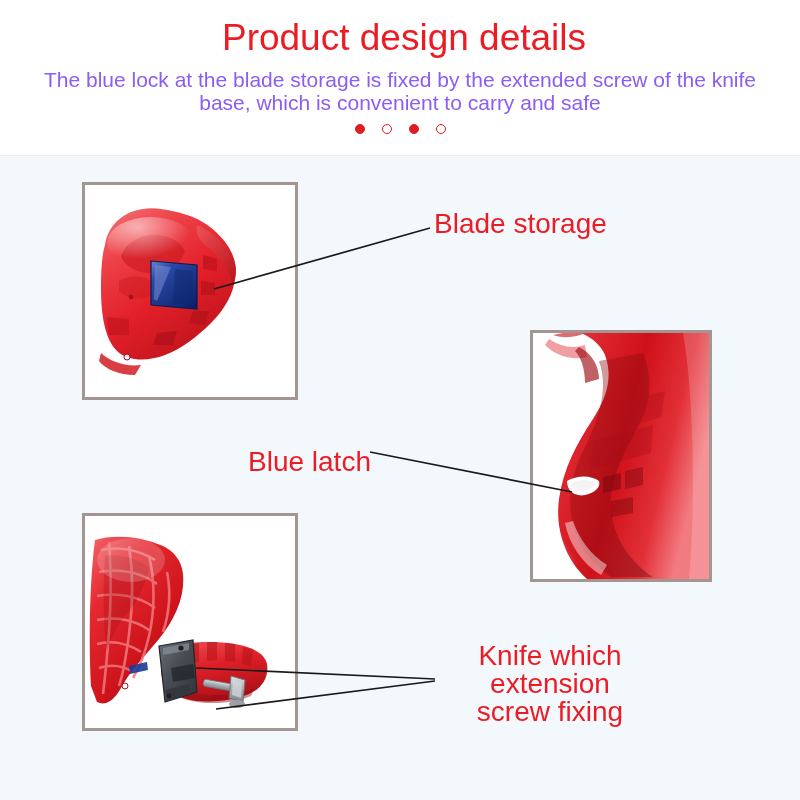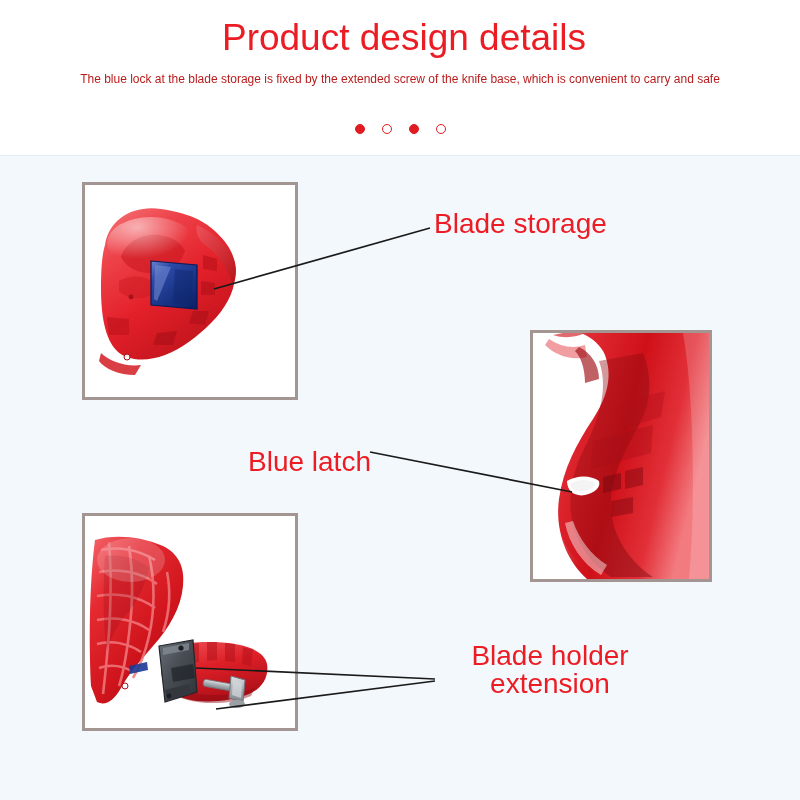--- a/index.html
+++ b/index.html
@@ -34,23 +34,23 @@
     line-height: 44px;
     color: #ec1c24;
     letter-spacing: 0px;
     white-space: nowrap;
   }
   #subtitle {
     position: absolute;
     left: 30px; top: 68px;
     width: 740px;
     text-align: center;
-    font-size: 12px;
+    font-size: 21px;
     line-height: 23px;
-    color: #b91c1c;
+    color: #8b5cf6;
   }
   #dots {
     position: absolute;
     left: 0; top: 124px;
     width: 800px;
     display: flex;
     justify-content: center;
     gap: 17px;
   }
   .dot {
@@ -370,16 +370,17 @@
     <line x1="370" y1="452" x2="572" y2="492" stroke="#1a1a1a" stroke-width="1.7"></line>
     <line x1="435" y1="679" x2="196" y2="668" stroke="#1a1a1a" stroke-width="1.7"></line>
     <line x1="435" y1="681" x2="216" y2="709" stroke="#1a1a1a" stroke-width="1.7"></line>
   </svg>
 
   <div class="callout" id="label-blade-storage">Blade storage</div>
 
   <div class="callout" id="label-blue-latch">Blue latch</div>
 
   <div class="callout" id="label-screw-fixing">
-    <div>Blade holder extension</div>
+    <div>Knife which extension</div>
+    <div>screw fixing</div>
   </div>
 
 </div>
 
 </body></html>

